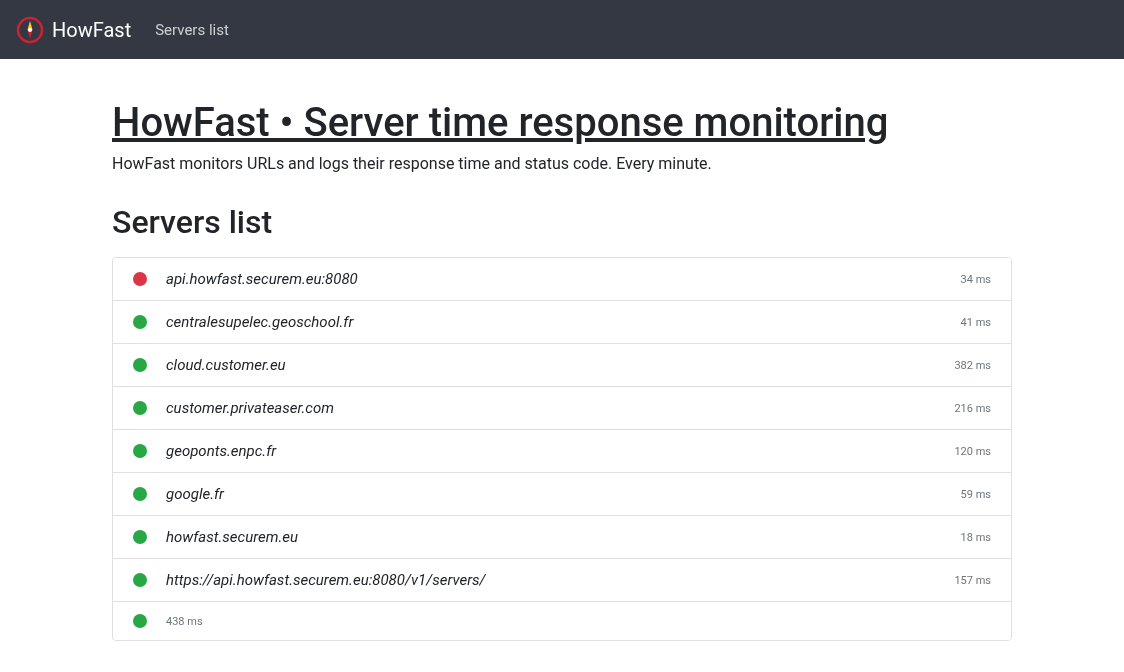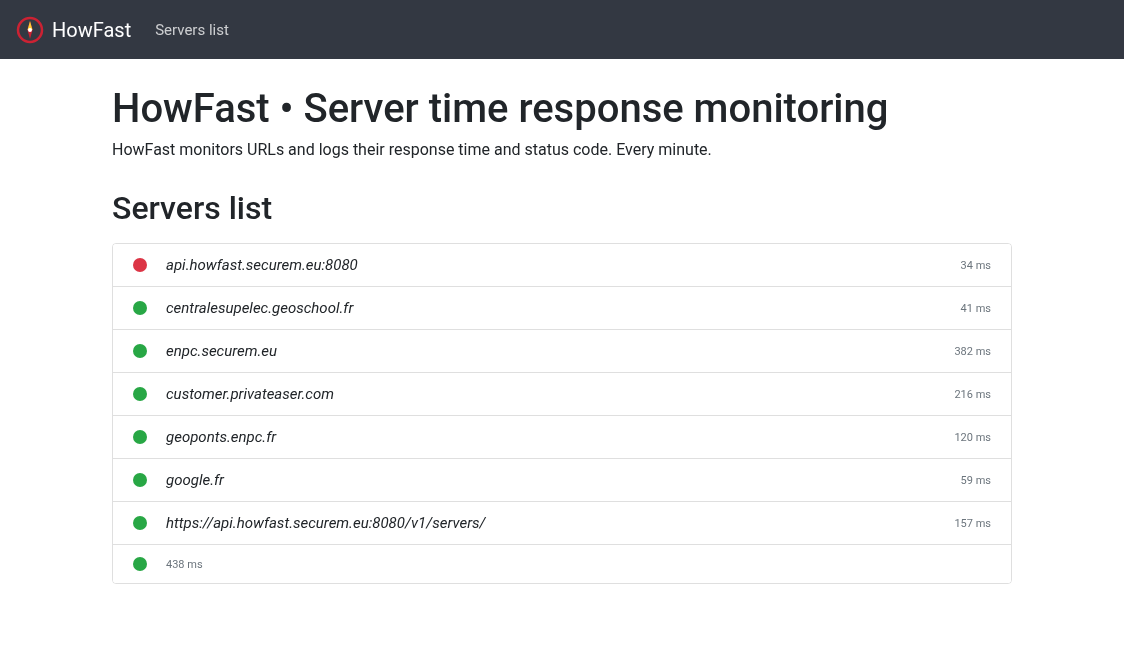--- a/index.html
+++ b/index.html
@@ -40,23 +40,24 @@
       cursor: pointer;
     }
     .container {
       max-width: 930px;
       margin: 0 auto;
       padding: 0 15px;
     }
     .page-title {
       font-size: 40px;
       font-weight: 500;
-      margin-top: 26px;
+      margin-top: 40px;
       margin-bottom: 8px;
       color: #212529;
+      text-decoration: underline;
     }
     .page-subtitle {
       font-size: 16px;
       color: #212529;
       margin-bottom: 30px;
     }
     .section-title {
       font-size: 32px;
       font-weight: 500;
       margin-top: 16px;
@@ -131,40 +132,45 @@
         <span class="server-url">api.howfast.securem.eu:8080</span>
         <span class="server-time">34 ms</span>
       </div>
       <div class="server-row">
         <span class="status-dot status-up"></span>
         <span class="server-url">centralesupelec.geoschool.fr</span>
         <span class="server-time">41 ms</span>
       </div>
       <div class="server-row">
         <span class="status-dot status-up"></span>
-        <span class="server-url">enpc.securem.eu</span>
+        <span class="server-url">cloud.customer.eu</span>
         <span class="server-time">382 ms</span>
       </div>
       <div class="server-row">
         <span class="status-dot status-up"></span>
         <span class="server-url">customer.privateaser.com</span>
         <span class="server-time">216 ms</span>
       </div>
       <div class="server-row">
         <span class="status-dot status-up"></span>
         <span class="server-url">geoponts.enpc.fr</span>
         <span class="server-time">120 ms</span>
       </div>
       <div class="server-row">
         <span class="status-dot status-up"></span>
         <span class="server-url">google.fr</span>
         <span class="server-time">59 ms</span>
       </div>
       <div class="server-row">
         <span class="status-dot status-up"></span>
+        <span class="server-url">howfast.securem.eu</span>
+        <span class="server-time">18 ms</span>
+      </div>
+      <div class="server-row">
+        <span class="status-dot status-up"></span>
         <span class="server-url">https://api.howfast.securem.eu:8080/v1/servers/</span>
         <span class="server-time">157 ms</span>
       </div>
       <div class="server-row">
         <span class="status-dot status-up"></span>
         <span class="server-time">438 ms</span>
       </div>
     </div>
 </div>
 

